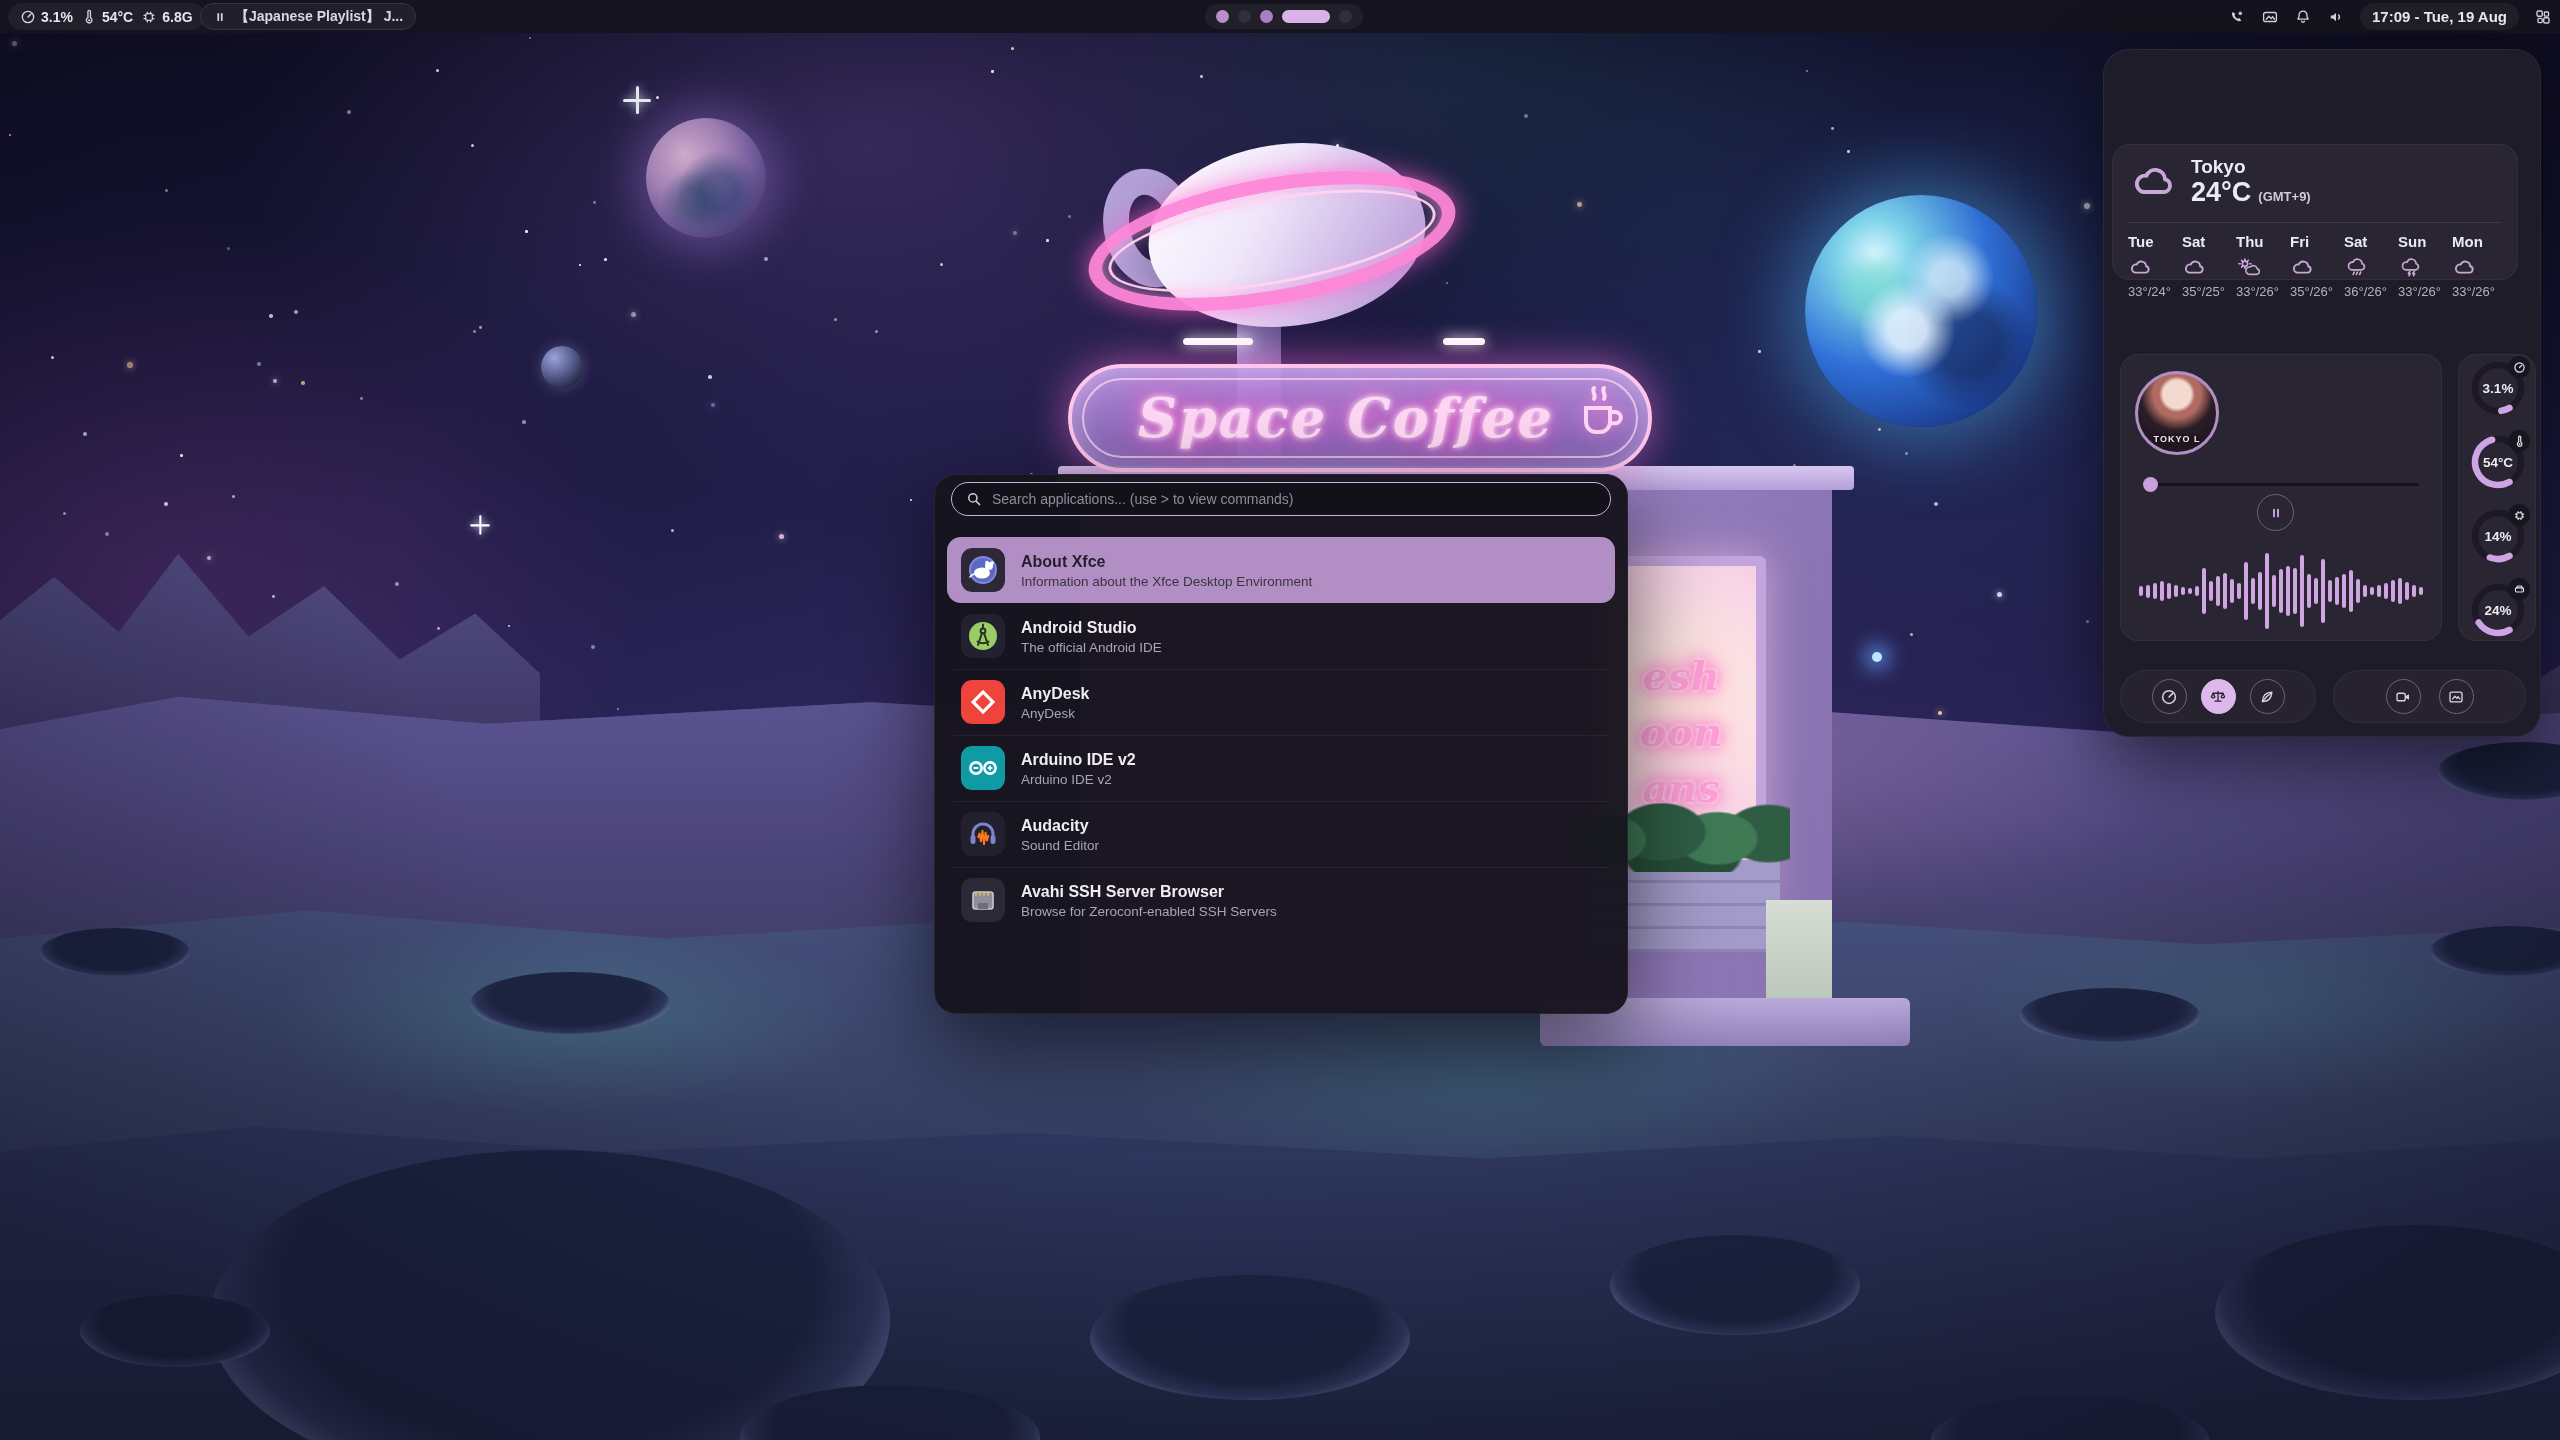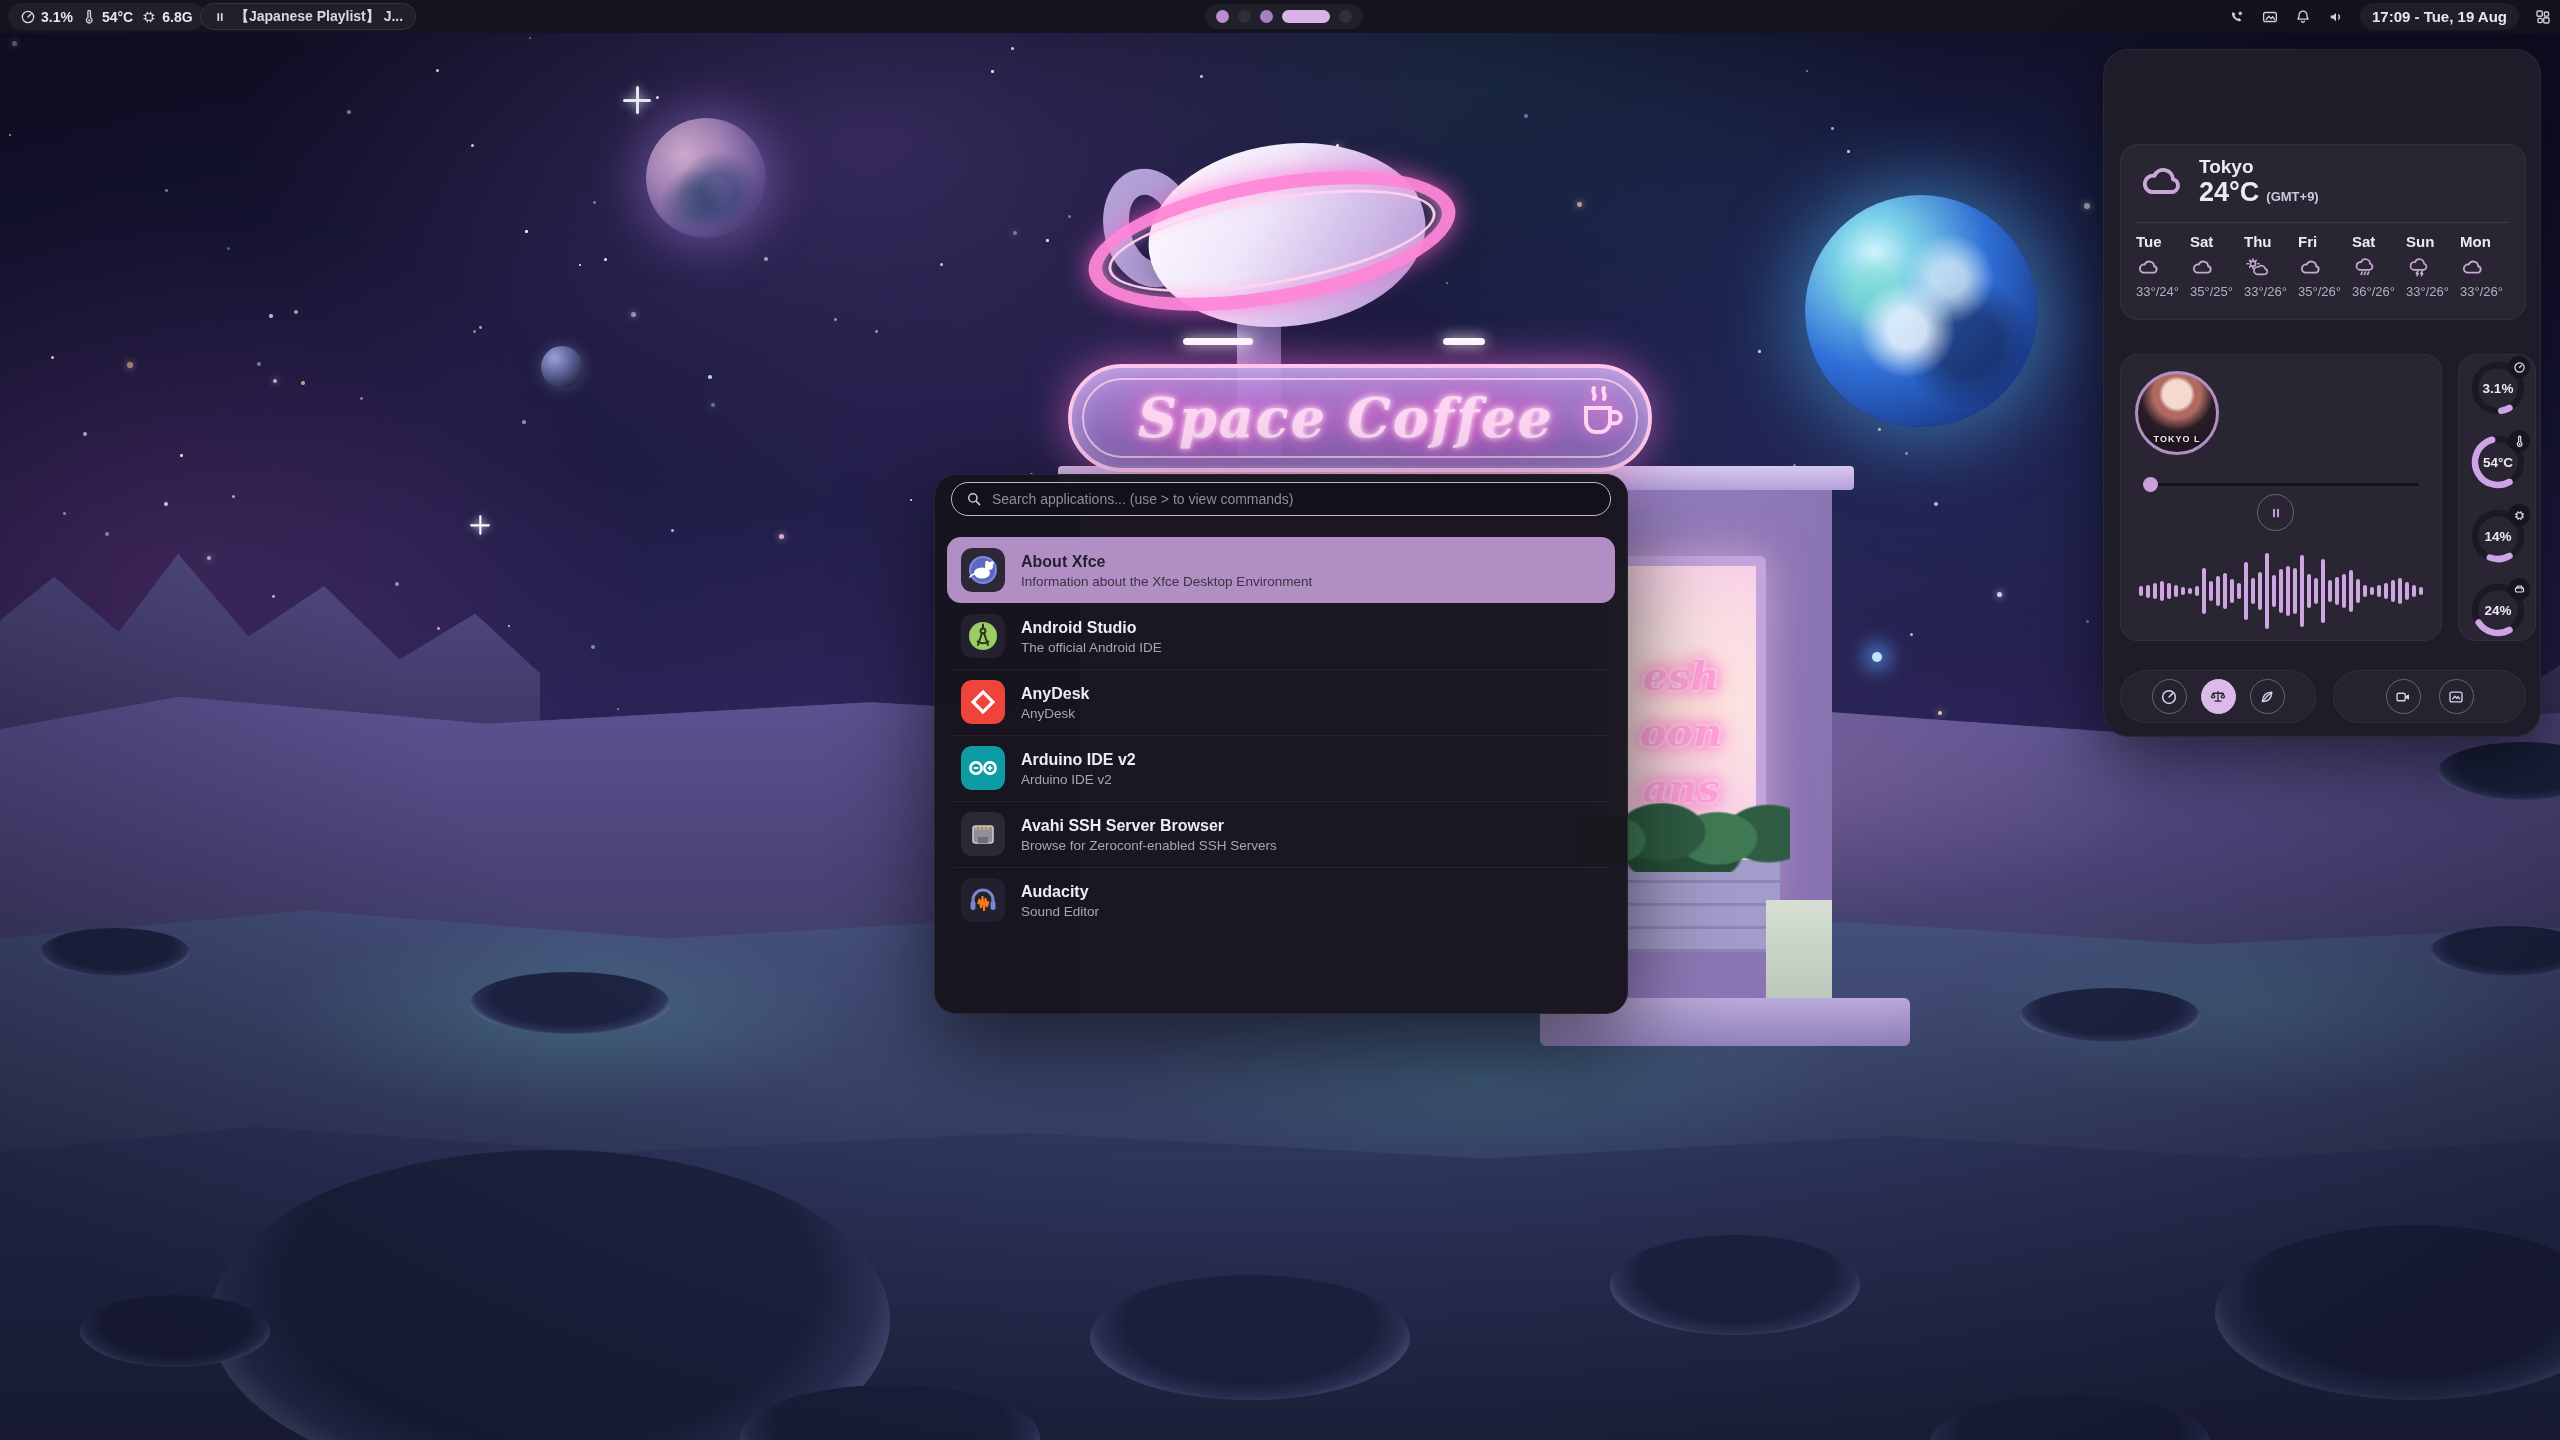--- a/index.html
+++ b/index.html
@@ -187,21 +187,21 @@
 
   .card-user { left:16px; top:9px; width:406px; height:65px; }
   .avatar { position:absolute; left:13px; top:9px; width:46px; height:46px; border-radius:50%;
     border:2px solid #c9a7d6;
     background:radial-gradient(circle at 40% 45%, #6b4a38 0 18%, #2a1c1a 55%, #120d12 100%); }
   .user-name { position:absolute; left:74px; top:9px; font-size:15px; font-weight:700; }
   .user-uptime { position:absolute; left:74px; top:31px; font-size:14.5px; color:#d9d4e2; }
   .btn-gear { position:absolute; left:333px; top:17px; width:31px; height:31px; color:#e7b9d8; }
   .btn-power { position:absolute; left:371px; top:17px; width:31px; height:31px; }
 
-  .card-weather { left:16px; top:94px; width:406px; height:176px; }
+  .card-weather { left:8px; top:94px; width:406px; height:136px; }
   .weather-cloud { position:absolute; left:17px; top:17px; width:48px; height:36px; color:#c9a7d6; }
   .weather-city { position:absolute; left:78px; top:11px; font-size:19px; font-weight:700; }
   .weather-temp-row { position:absolute; left:78px; top:32px; display:flex; align-items:baseline; gap:7px; }
   .weather-temp { font-size:27px; font-weight:700; }
   .weather-tz { font-size:13px; font-weight:600; color:#cfc9da; }
   .weather-divider { position:absolute; left:16px; right:16px; top:77px; height:1px;
     background:rgba(255,255,255,.1); }
   .forecast { position:absolute; left:15px; right:15px; top:88px; display:flex;
     justify-content:space-between; }
   .fc-col { width:50px; display:flex; flex-direction:column; align-items:flex-start; gap:5px; }
@@ -623,44 +623,44 @@
             </svg>
           </div>
           <div class="app-text">
             <div class="app-title">Arduino IDE v2</div>
             <div class="app-sub">Arduino IDE v2</div>
           </div>
         </div>
         <div class="app-item">
           <div class="app-icon">
             <svg viewBox="0 0 44 44">
-              <rect width="44" height="44" rx="9" fill="#2c2936"></rect>
-              <rect x="12" y="14" width="20" height="17" rx="2.5" fill="#8f8f99" stroke="#c9c9d2" stroke-width="1.6"></rect>
-              <rect x="17" y="25" width="10" height="6" fill="#6e6e78"></rect>
-              <path d="M15 14.8v3M19 14.8v3M23 14.8v3M27 14.8v3" stroke="#e8b54a" stroke-width="1.8"></path>
-            </svg>
-          </div>
-          <div class="app-text">
-            <div class="app-title">Avahi SSH Server Browser</div>
-            <div class="app-sub">Browse for Zeroconf-enabled SSH Servers</div>
-          </div>
-        </div>
-        <div class="app-item">
-          <div class="app-icon">
-            <svg viewBox="0 0 44 44">
               <rect width="44" height="44" rx="9" fill="#221f2e"></rect>
               <path d="M12 26v-4a10 10 0 0 1 20 0v4" fill="none" stroke="#7986cb" stroke-width="3"></path>
               <rect x="9.5" y="23" width="5" height="9" rx="2.5" fill="#7986cb"></rect>
               <rect x="29.5" y="23" width="5" height="9" rx="2.5" fill="#7986cb"></rect>
               <path d="M17 26l1.5-5 1.5 9 1.5-12 1.5 15 1.5-13 1.5 9 1.5-6" fill="none" stroke="#ff7a1a" stroke-width="1.8"></path>
             </svg>
           </div>
           <div class="app-text">
             <div class="app-title">Audacity</div>
             <div class="app-sub">Sound Editor</div>
+          </div>
+        </div>
+        <div class="app-item">
+          <div class="app-icon">
+            <svg viewBox="0 0 44 44">
+              <rect width="44" height="44" rx="9" fill="#2c2936"></rect>
+              <rect x="12" y="14" width="20" height="17" rx="2.5" fill="#8f8f99" stroke="#c9c9d2" stroke-width="1.6"></rect>
+              <rect x="17" y="25" width="10" height="6" fill="#6e6e78"></rect>
+              <path d="M15 14.8v3M19 14.8v3M23 14.8v3M27 14.8v3" stroke="#e8b54a" stroke-width="1.8"></path>
+            </svg>
+          </div>
+          <div class="app-text">
+            <div class="app-title">Avahi SSH Server Browser</div>
+            <div class="app-sub">Browse for Zeroconf-enabled SSH Servers</div>
           </div>
         </div>
       </div>
   </div>
 
   <div class="panel">
 
 
     <div class="card card-weather">
       <span class="weather-cloud">

